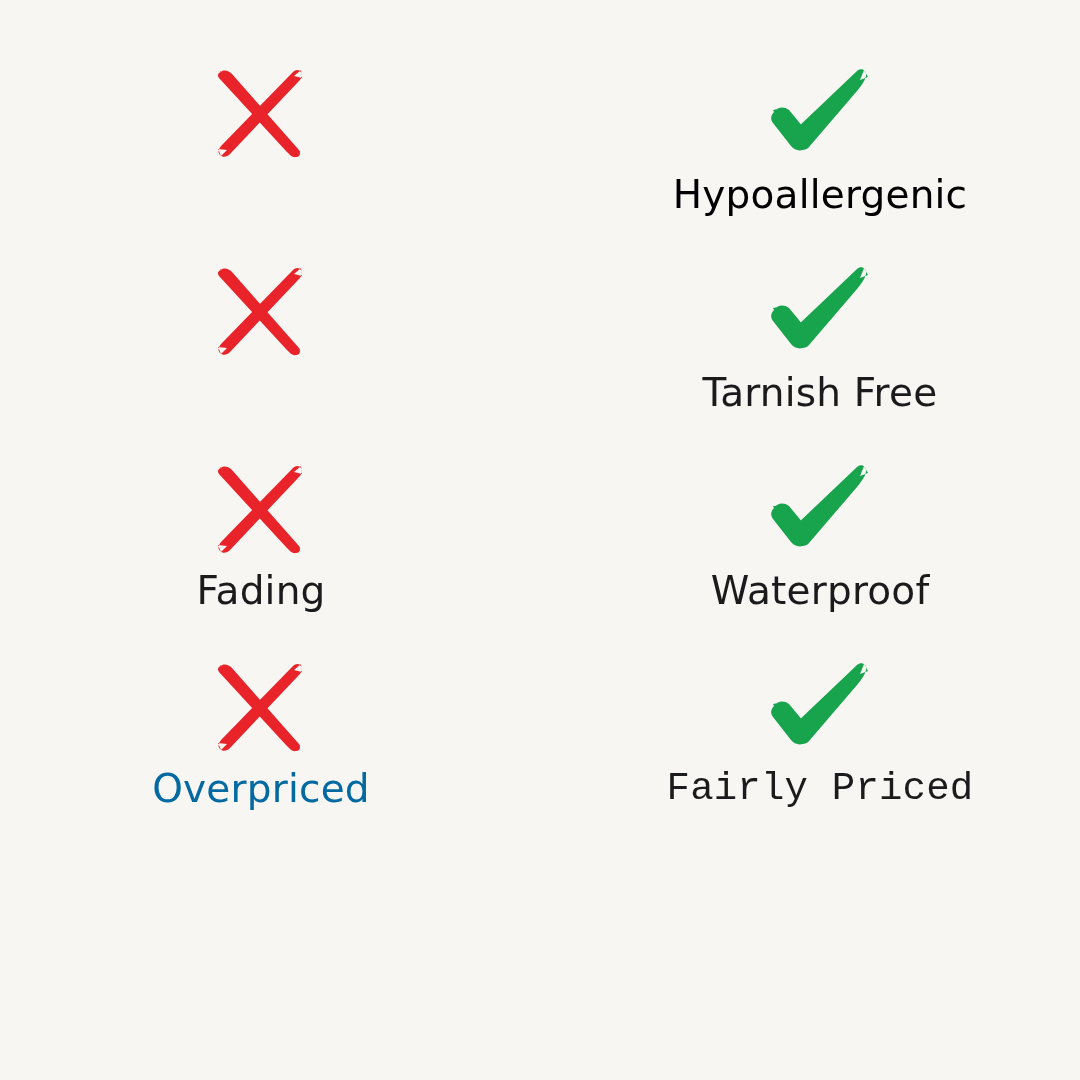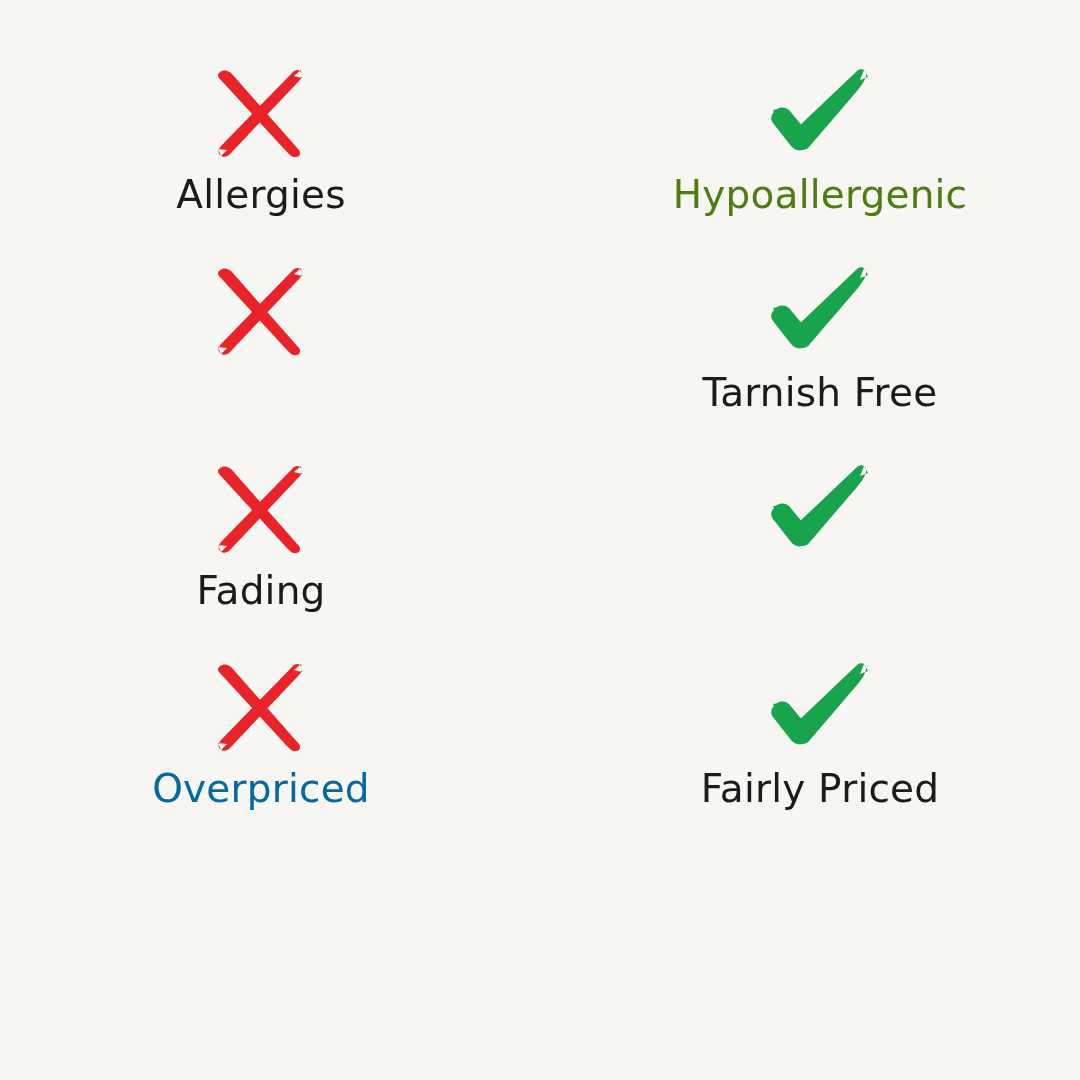--- a/index.html
+++ b/index.html
@@ -95,33 +95,32 @@
 
     <div class="cell cell-left">
       <span class="mark">
         <svg viewBox="0 0 120 110" xmlns="http://www.w3.org/2000/svg" aria-hidden="true">
           <g fill="#e8242a">
             <path d="M20,14 C23,11 28,13 31,16 L98,92 C100,95 99,99 95,99 C91,100 88,96 85,93 L18,20 C16,17 17,15 20,14 Z M19,13 L28,18 L22,20 Z M96,99 L89,95 L99,93 Z"></path>
             <path d="M99,13 C102,16 101,20 98,23 L29,96 C26,99 22,100 19,97 C16,94 18,90 21,87 L92,14 C94,12 97,11 99,13 Z M100,12 L93,18 L101,20 Z M20,98 L26,92 L17,91 Z"></path>
           </g>
         </svg>
       </span>
-      <span class="cell-label" style="color: rgb(27, 27, 27);">Allergies</span>
     </div>
 
     <div class="cell cell-right">
       <span class="mark">
         <svg viewBox="0 0 120 110" xmlns="http://www.w3.org/2000/svg" aria-hidden="true">
           <g fill="#17a44c">
             <path d="M14,54 C17,49 24,48 29,52 L48,75 C51,79 50,88 45,91 C40,94 34,92 31,88 L13,65 C10,61 11,57 14,54 Z M13,52 L23,50 L16,58 Z"></path>
             <path d="M34,86 C30,82 31,75 36,71 L97,13 C101,9 107,12 106,18 C105,23 101,28 97,33 L49,89 C45,94 38,91 34,86 Z M104,12 L100,22 L108,19 Z"></path>
           </g>
         </svg>
       </span>
-      <span class="cell-label" style="color: #4d7c0f;">Hypoallergenic</span>
+      <span class="cell-label" style="color: #000000;">Hypoallergenic</span>
     </div>
 
     <div class="cell cell-left">
       <span class="mark">
         <svg viewBox="0 0 120 110" xmlns="http://www.w3.org/2000/svg" aria-hidden="true">
           <g fill="#e8242a">
             <path d="M20,14 C23,11 28,13 31,16 L98,92 C100,95 99,99 95,99 C91,100 88,96 85,93 L18,20 C16,17 17,15 20,14 Z M19,13 L28,18 L22,20 Z M96,99 L89,95 L99,93 Z"></path>
             <path d="M99,13 C102,16 101,20 98,23 L29,96 C26,99 22,100 19,97 C16,94 18,90 21,87 L92,14 C94,12 97,11 99,13 Z M100,12 L93,18 L101,20 Z M20,98 L26,92 L17,91 Z"></path>
           </g>
         </svg>
@@ -154,20 +153,21 @@
 
     <div class="cell cell-right">
       <span class="mark">
         <svg viewBox="0 0 120 110" xmlns="http://www.w3.org/2000/svg" aria-hidden="true">
           <g fill="#17a44c">
             <path d="M14,54 C17,49 24,48 29,52 L48,75 C51,79 50,88 45,91 C40,94 34,92 31,88 L13,65 C10,61 11,57 14,54 Z M13,52 L23,50 L16,58 Z"></path>
             <path d="M34,86 C30,82 31,75 36,71 L97,13 C101,9 107,12 106,18 C105,23 101,28 97,33 L49,89 C45,94 38,91 34,86 Z M104,12 L100,22 L108,19 Z"></path>
           </g>
         </svg>
       </span>
+      <span class="cell-label" style="color: rgb(27, 27, 27);">Waterproof</span>
     </div>
 
     <div class="cell cell-left">
       <span class="mark">
         <svg viewBox="0 0 120 110" xmlns="http://www.w3.org/2000/svg" aria-hidden="true">
           <g fill="#e8242a">
             <path d="M20,14 C23,11 28,13 31,16 L98,92 C100,95 99,99 95,99 C91,100 88,96 85,93 L18,20 C16,17 17,15 20,14 Z M19,13 L28,18 L22,20 Z M96,99 L89,95 L99,93 Z"></path>
             <path d="M99,13 C102,16 101,20 98,23 L29,96 C26,99 22,100 19,97 C16,94 18,90 21,87 L92,14 C94,12 97,11 99,13 Z M100,12 L93,18 L101,20 Z M20,98 L26,92 L17,91 Z"></path>
           </g>
         </svg>
@@ -177,17 +177,17 @@
 
     <div class="cell cell-right">
       <span class="mark">
         <svg viewBox="0 0 120 110" xmlns="http://www.w3.org/2000/svg" aria-hidden="true">
           <g fill="#17a44c">
             <path d="M14,54 C17,49 24,48 29,52 L48,75 C51,79 50,88 45,91 C40,94 34,92 31,88 L13,65 C10,61 11,57 14,54 Z M13,52 L23,50 L16,58 Z"></path>
             <path d="M34,86 C30,82 31,75 36,71 L97,13 C101,9 107,12 106,18 C105,23 101,28 97,33 L49,89 C45,94 38,91 34,86 Z M104,12 L100,22 L108,19 Z"></path>
           </g>
         </svg>
       </span>
-      <span class="cell-label" style="color: rgb(27, 27, 27);">Fairly Priced</span>
+      <span class="cell-label" style="color: rgb(27, 27, 27); font-family: Liberation Mono, monospace;">Fairly Priced</span>
     </div>
 
   </div>
 </div>
 
 </body></html>

